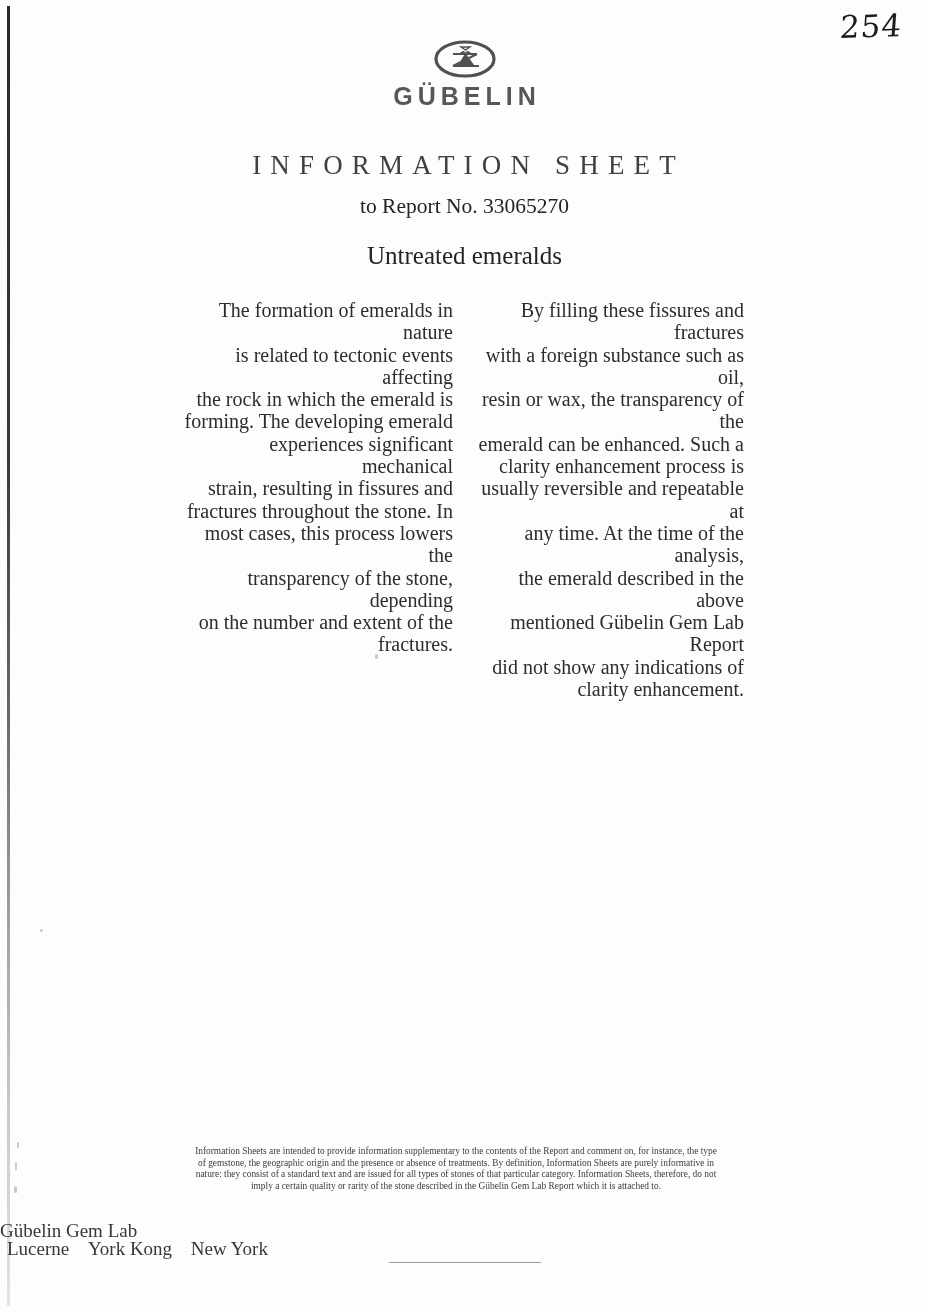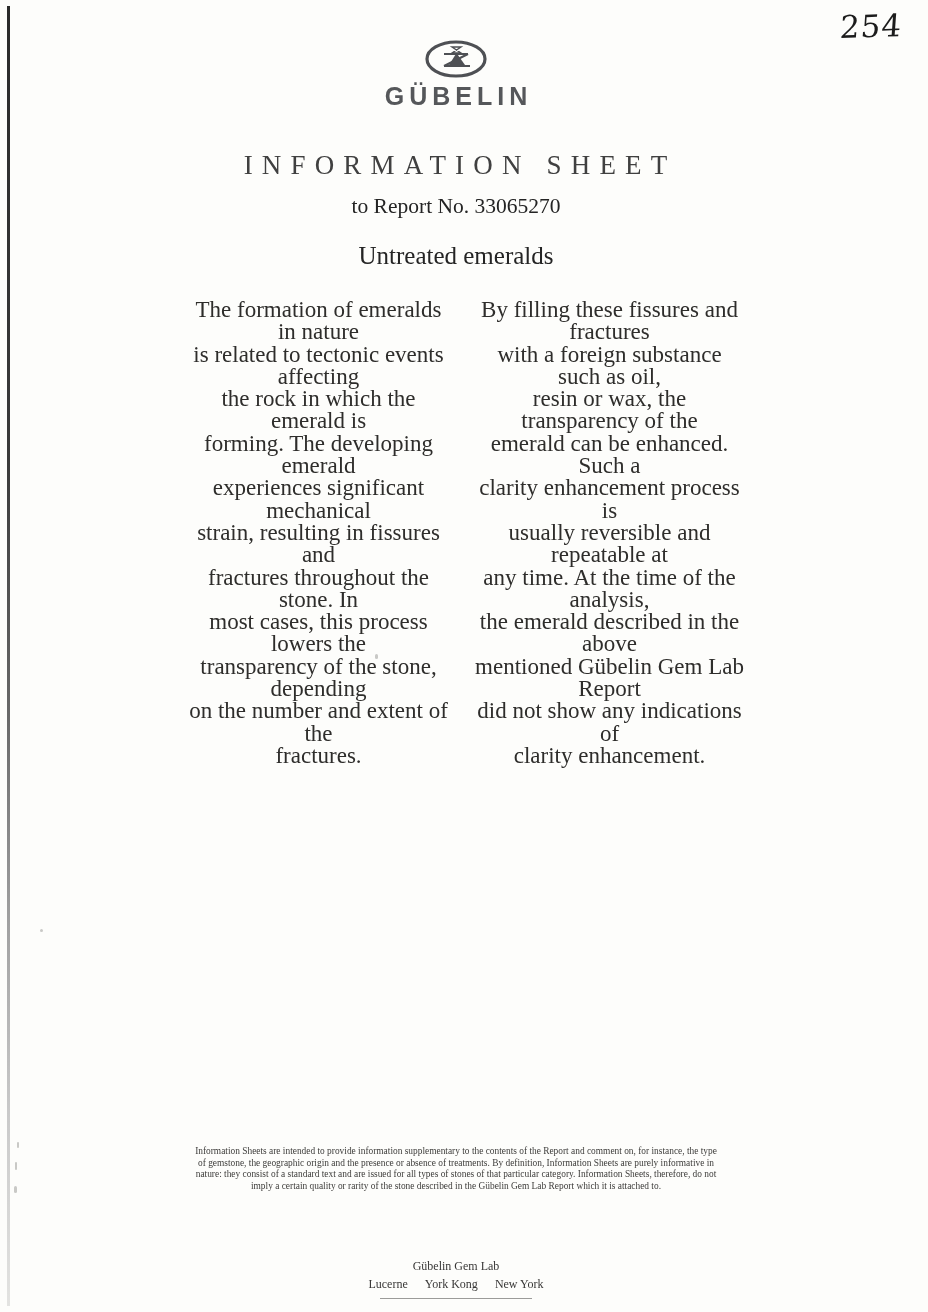--- a/index.html
+++ b/index.html
@@ -30,21 +30,21 @@
   }
   
   .page-number {
     position: absolute; top: 8px; right: 26px;
     font-family: "DejaVu Serif", serif;
     font-size: 31px; color: #1c1c1c;
     transform: rotate(-2deg) skewX(-6deg);
     letter-spacing: 1px;
   }
   
-  .content { position: absolute; left: 0; top: 0; width: 912px; height: 1312px; }
+  .content { position: absolute; left: 0; top: 0; width: 912px; height: 1312px; padding-left: 17px; }
 
   .logo { position: absolute; top: 38px; left: 0; width: 100%; text-align: center; color: #515359; }
   .logo svg { display: block; margin: 0 auto 2px auto; }
   .wordmark {
     font-family: "Liberation Sans", sans-serif;
     font-size: 25px; font-weight: 700;
     letter-spacing: 0.2em; padding-left: 0.2em;
     color: #55575a;
   }
 
@@ -64,38 +64,37 @@
     text-align: center; font-size: 25px; color: #242424;
   }
 
   .columns {
     position: absolute; top: 299px; left: 184px;
     width: 560px;
     display: flex; gap: 22px;
   }
   .col {
     width: 269px;
-    font-size: 23px; line-height: 22.3px;
+    font-size: 20px; line-height: 22.3px;
     white-space: pre-line;
-    text-align: center; color: #2e2d2b;
+    text-align: right; color: #2e2d2b;
   }
 
   .disclaimer {
     position: absolute; top: 1146px; left: 178px;
     width: 556px;
     font-size: 9.4px; line-height: 11.7px;
     text-align: center; color: #3d3c3a;
     white-space: pre-line;
   }
 
   .footer {
     position: absolute; top: 1222px; left: 0; width: 100%;
-    text-align: center; font-size: 12px; line-height: 17.5px;
+    text-align: left; font-size: 19px; line-height: 17.5px;
     color: #383736;
-    margin-top: 36px;
   }
   .footer .loc { display: inline-block; margin: 0 7px; }
   .footer-rule {
     width: 152px; height: 0;
     border-top: 1.2px solid #9b9b99;
     margin: 5px auto 0 auto;
   }
 </style>
 </head>
 <body>

